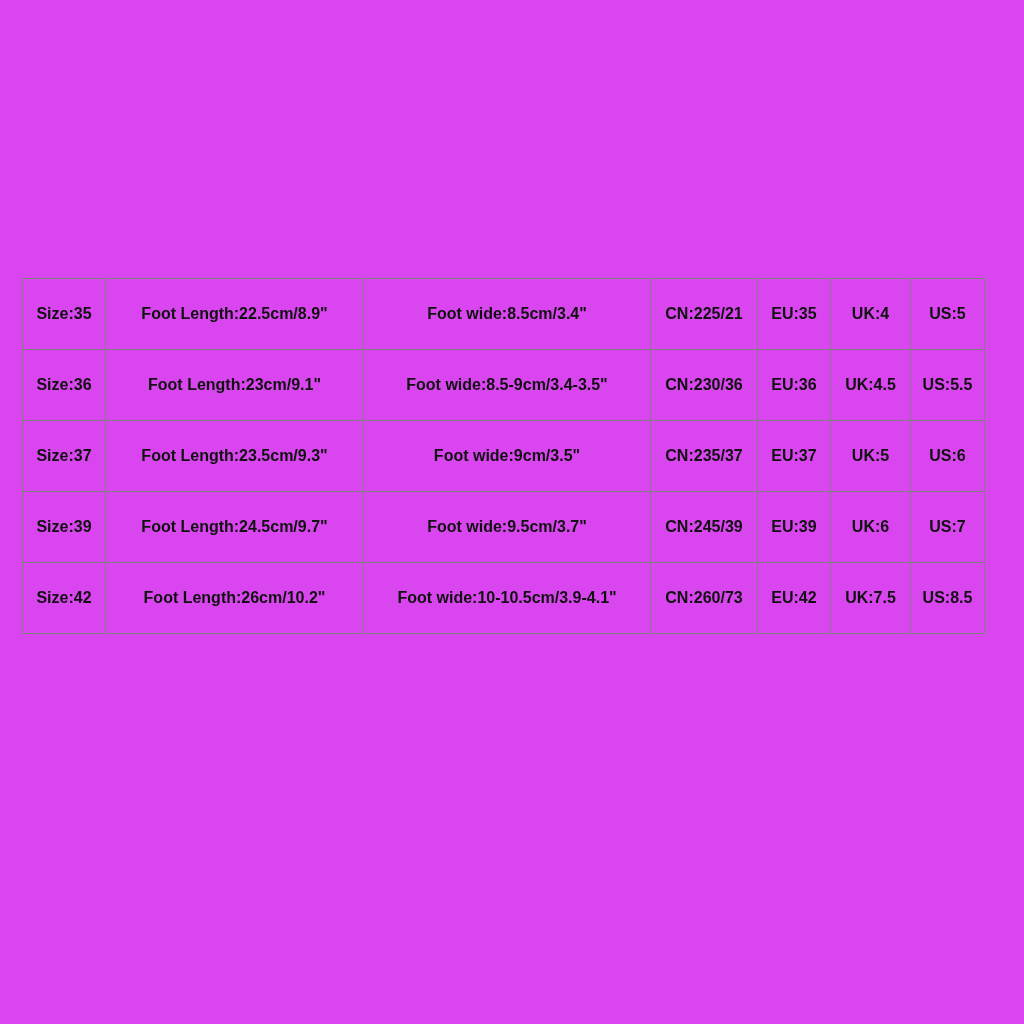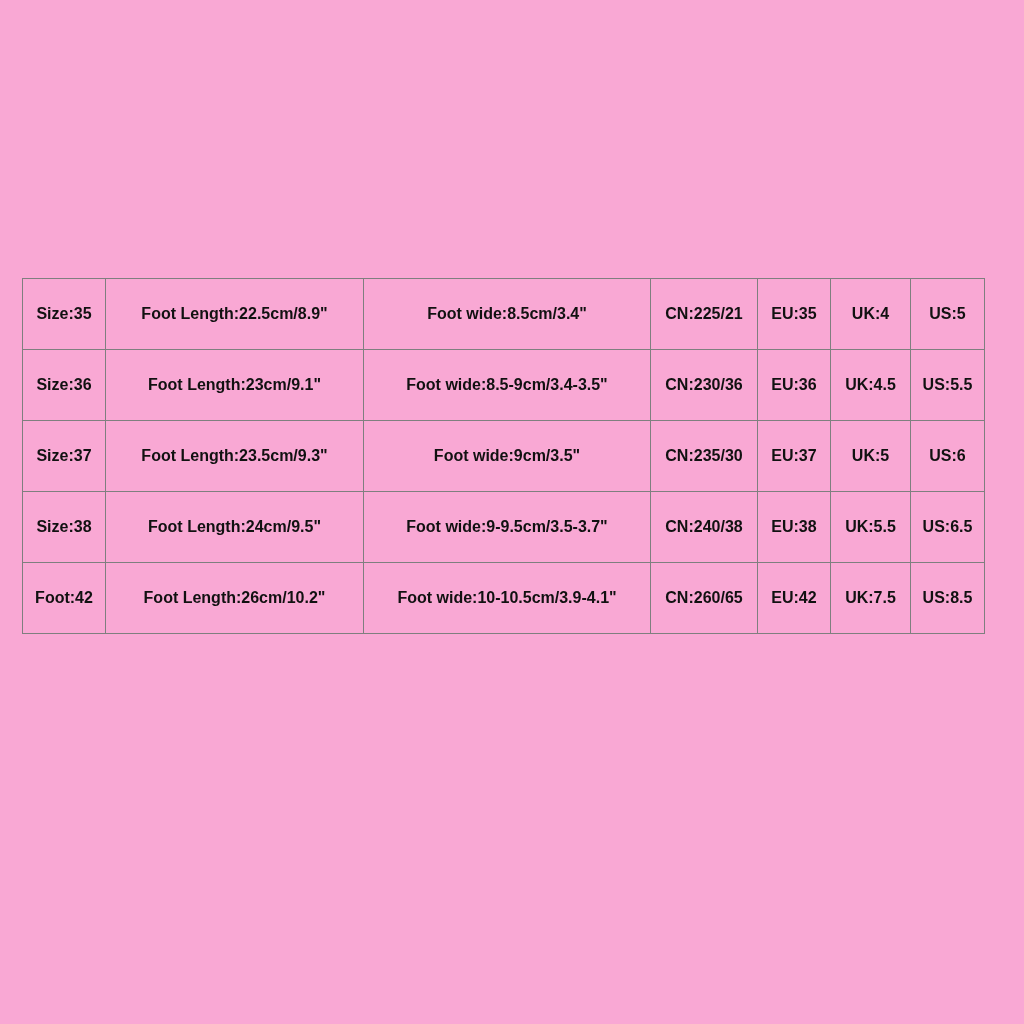--- a/index.html
+++ b/index.html
@@ -7,21 +7,21 @@
     padding: 0;
     width: 1024px;
     height: 1024px;
     background: #ffffff;
     font-family: "Liberation Sans", sans-serif;
   }
   .page {
     position: relative;
     width: 1024px;
     height: 1024px;
-    background: #f9a8d4;
+    background: #d946ef;
     overflow: hidden;
   }
   .chart-wrap {
     position: absolute;
     left: 22px;
     top: 278px;
     width: 962px;
     height: 356px;
   }
   table.size-chart {
@@ -81,39 +81,39 @@
     <td>Foot wide:8.5-9cm/3.4-3.5"</td>
     <td>CN:230/36</td>
     <td>EU:36</td>
     <td>UK:4.5</td>
     <td>US:5.5</td>
   </tr>
           <tr>
     <td>Size:37</td>
     <td>Foot Length:23.5cm/9.3"</td>
     <td>Foot wide:9cm/3.5"</td>
-    <td>CN:235/30</td>
+    <td>CN:235/37</td>
     <td>EU:37</td>
     <td>UK:5</td>
     <td>US:6</td>
   </tr>
           <tr>
-    <td>Size:38</td>
-    <td>Foot Length:24cm/9.5"</td>
-    <td>Foot wide:9-9.5cm/3.5-3.7"</td>
-    <td>CN:240/38</td>
-    <td>EU:38</td>
-    <td>UK:5.5</td>
-    <td>US:6.5</td>
+    <td>Size:39</td>
+    <td>Foot Length:24.5cm/9.7"</td>
+    <td>Foot wide:9.5cm/3.7"</td>
+    <td>CN:245/39</td>
+    <td>EU:39</td>
+    <td>UK:6</td>
+    <td>US:7</td>
   </tr>
           <tr>
-    <td>Foot:42</td>
+    <td>Size:42</td>
     <td>Foot Length:26cm/10.2"</td>
     <td>Foot wide:10-10.5cm/3.9-4.1"</td>
-    <td>CN:260/65</td>
+    <td>CN:260/73</td>
     <td>EU:42</td>
     <td>UK:7.5</td>
     <td>US:8.5</td>
   </tr>
         </tbody>
     </table>
   </div>
 </div>
 
 </body></html>

